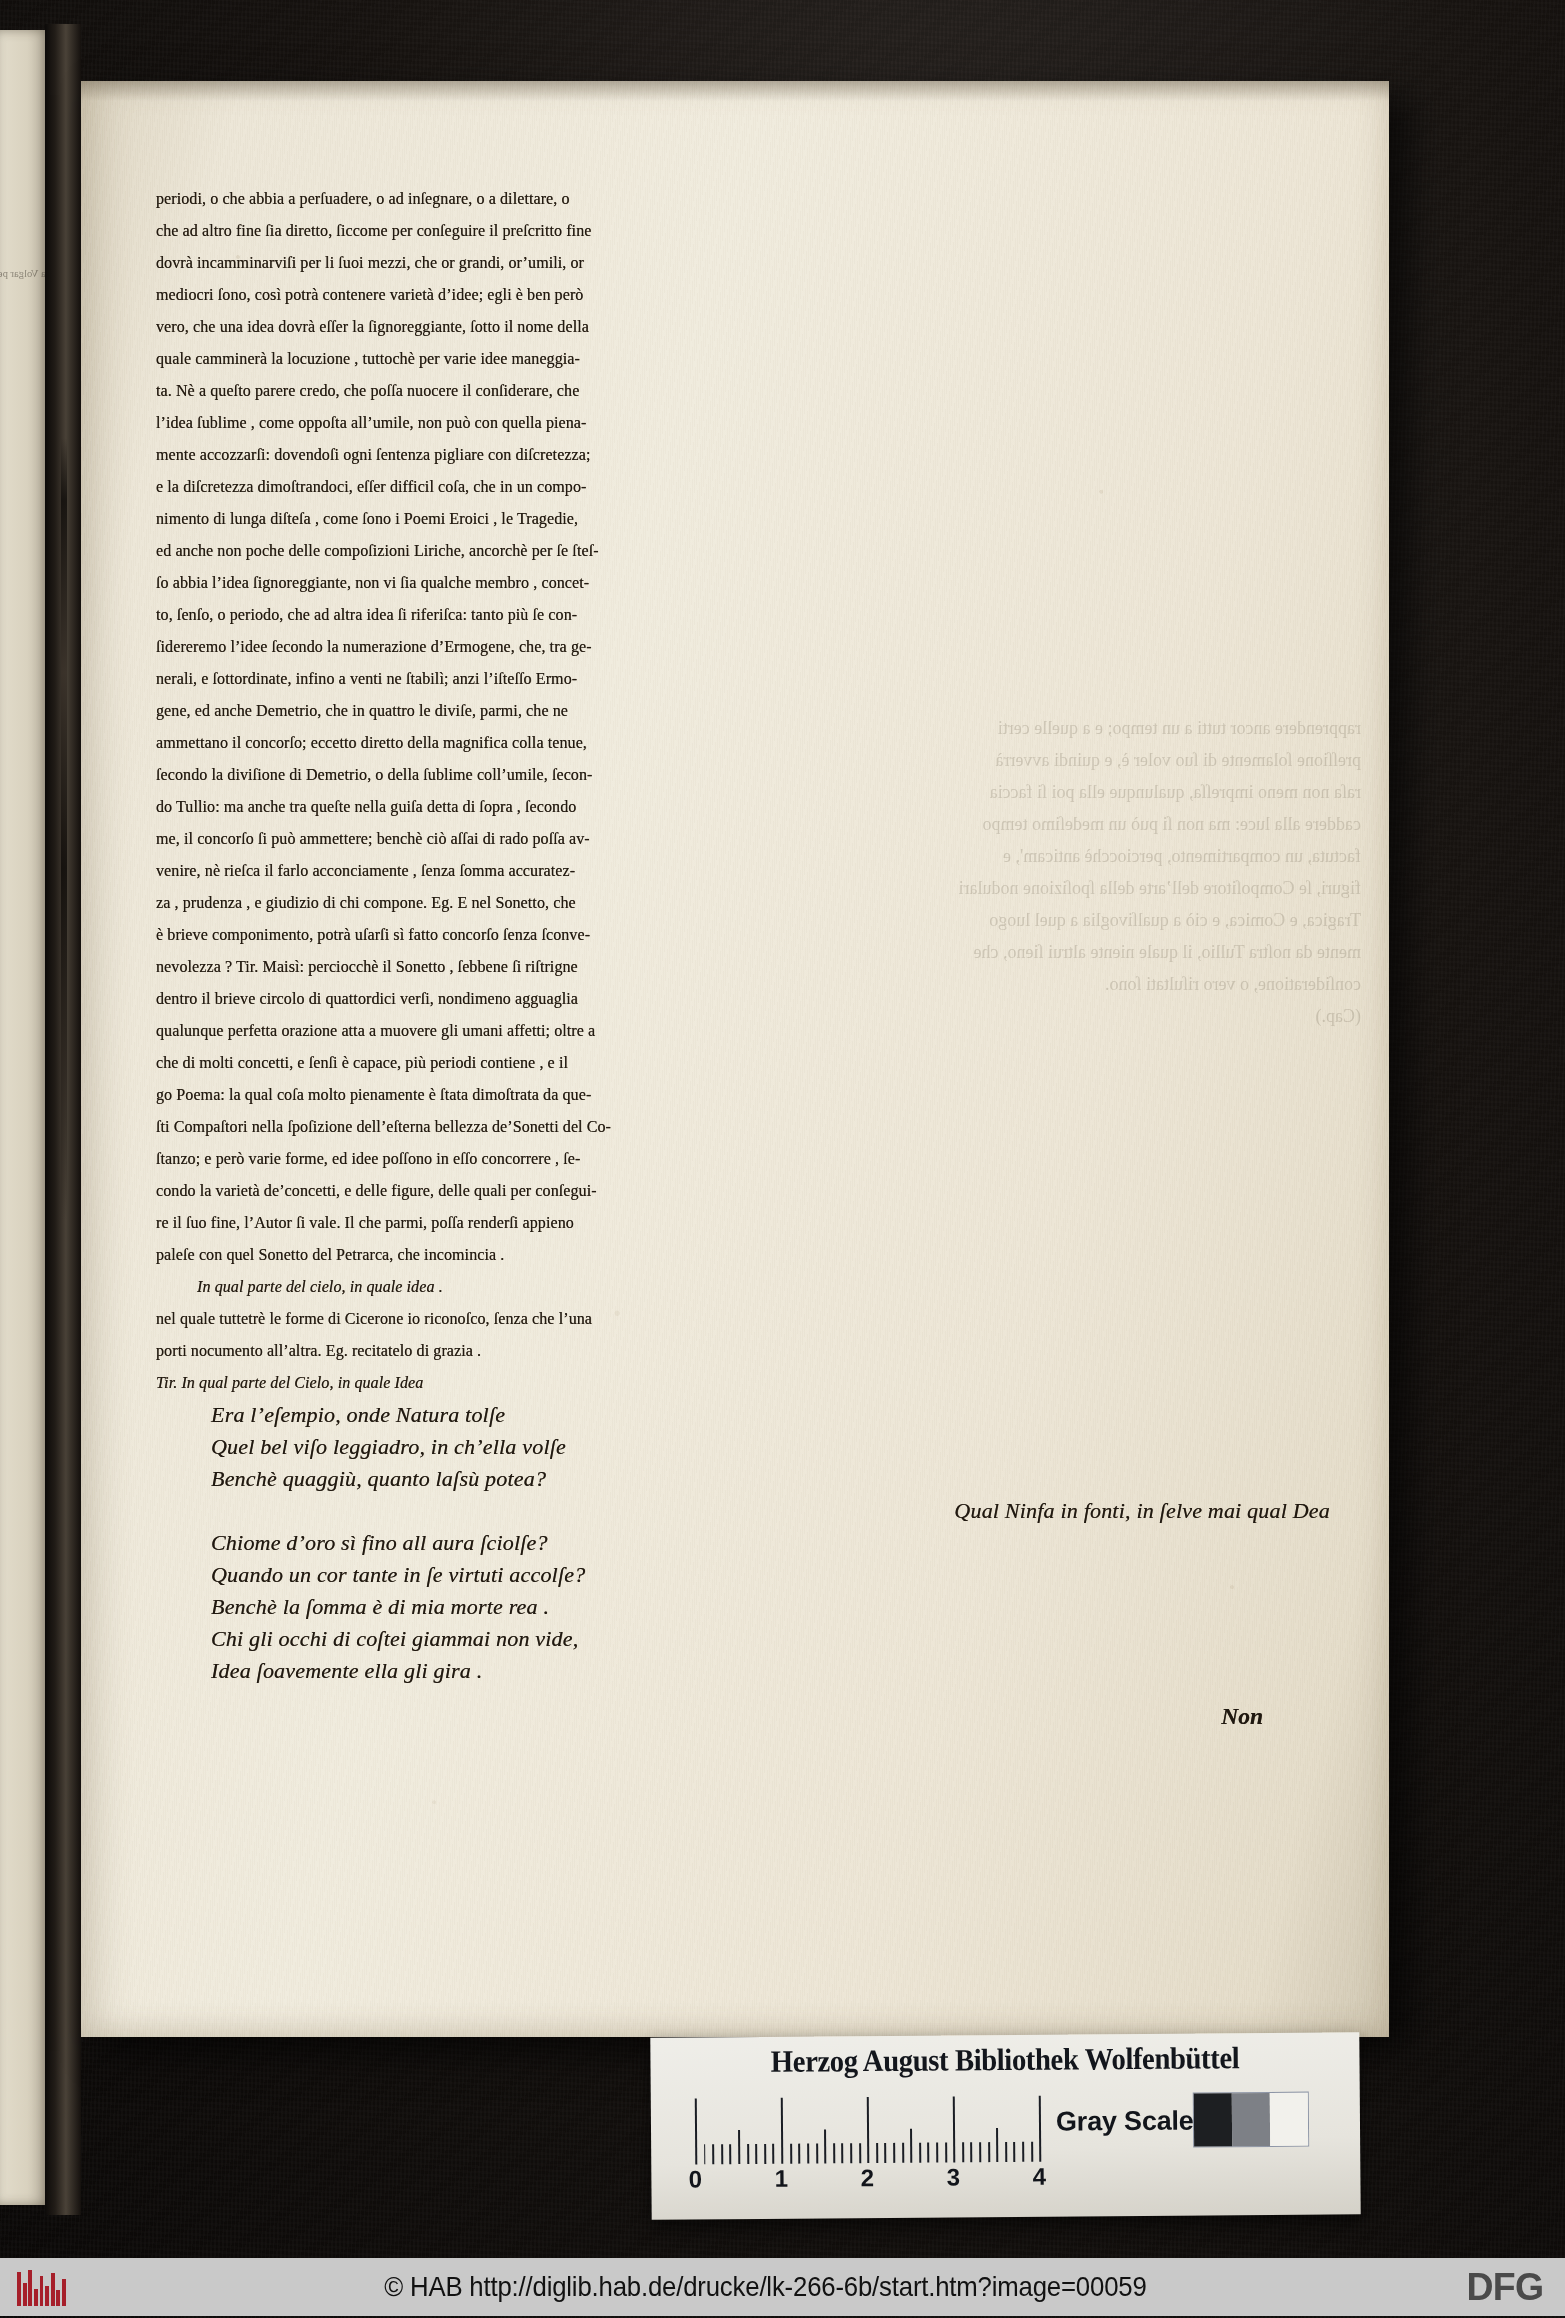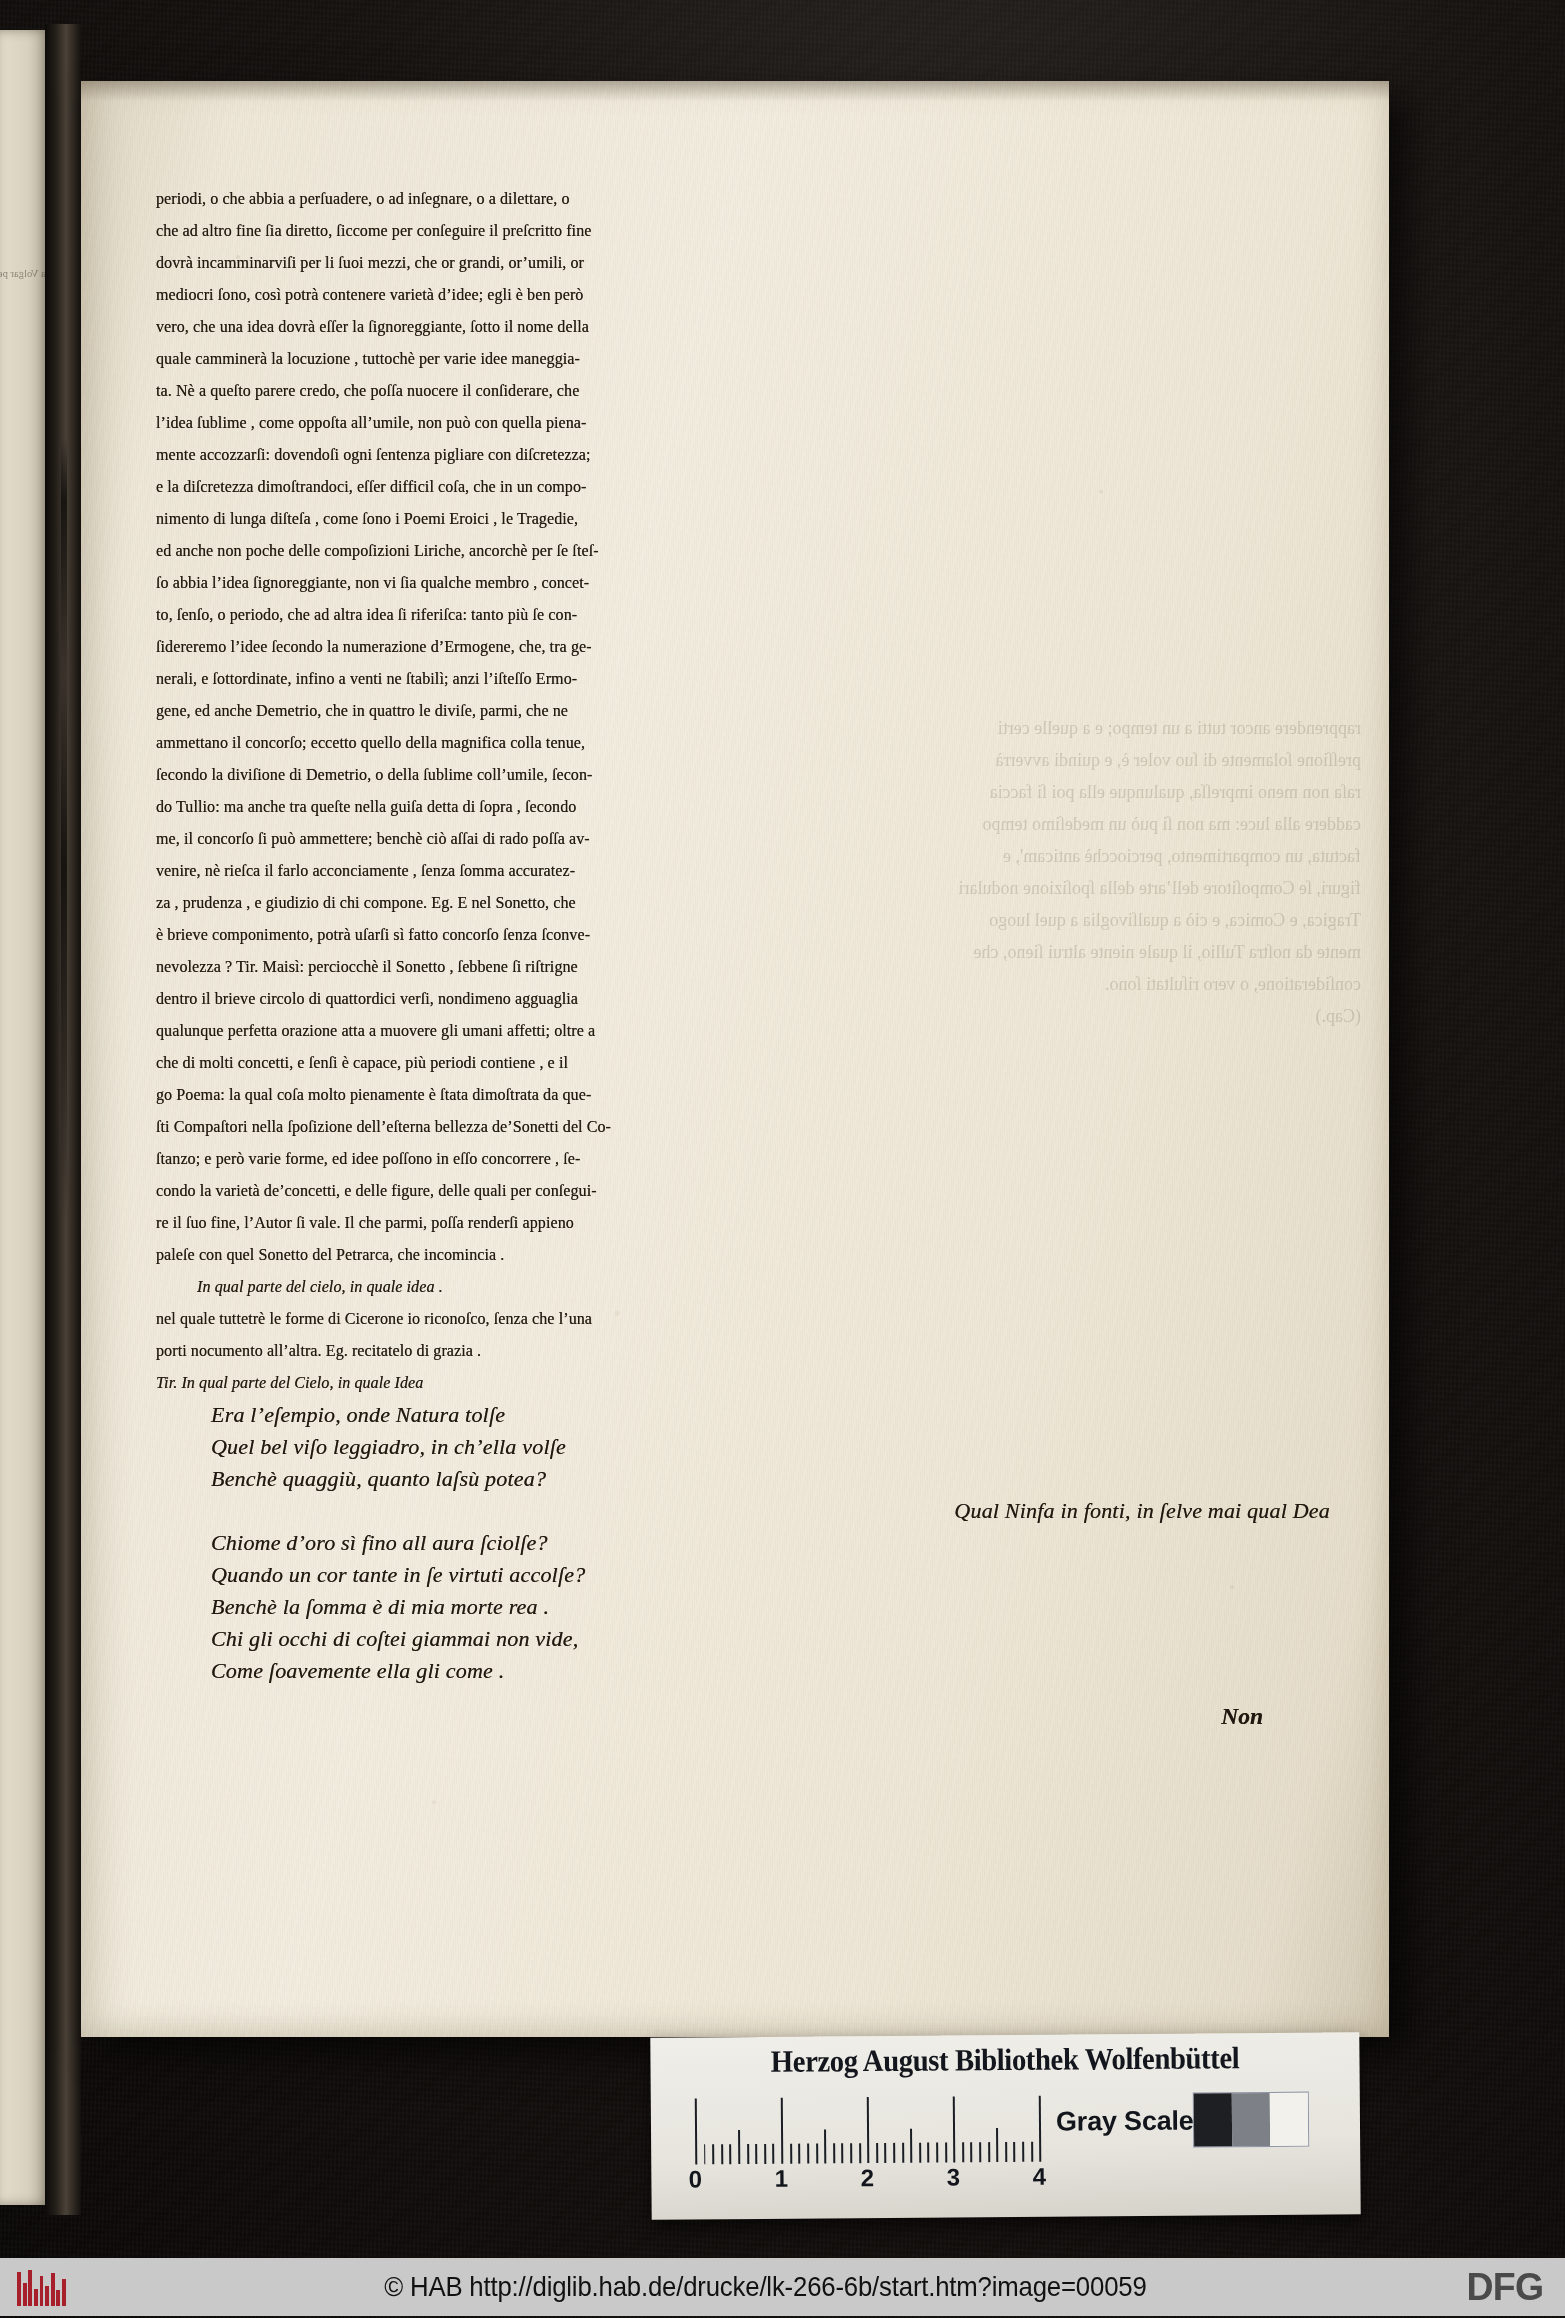--- a/index.html
+++ b/index.html
@@ -260,21 +260,21 @@
         <div class="body-line">l’idea ſublime , come oppoſta all’umile, non può con quella piena-</div>
         <div class="body-line">mente accozzarſi: dovendoſi ogni ſentenza pigliare con diſcretezza;</div>
         <div class="body-line">e la diſcretezza dimoſtrandoci, eſſer difficil coſa, che in un compo-</div>
         <div class="body-line">nimento di lunga diſteſa , come ſono i Poemi Eroici , le Tragedie,</div>
         <div class="body-line">ed anche non poche delle compoſizioni Liriche, ancorchè per ſe ſteſ-</div>
         <div class="body-line">ſo abbia l’idea ſignoreggiante, non vi ſia qualche membro , concet-</div>
         <div class="body-line">to, ſenſo, o periodo, che ad altra idea ſi riferiſca: tanto più ſe con-</div>
         <div class="body-line">ſidereremo l’idee ſecondo la numerazione d’Ermogene, che, tra ge-</div>
         <div class="body-line">nerali, e ſottordinate, infino a venti ne ſtabilì; anzi l’iſteſſo Ermo-</div>
         <div class="body-line">gene, ed anche Demetrio, che in quattro le diviſe, parmi, che ne</div>
-        <div class="body-line">ammettano il concorſo; eccetto quello della magnifica colla tenue,</div>
+        <div class="body-line">ammettano il concorſo; eccetto diretto della magnifica colla tenue,</div>
         <div class="body-line">ſecondo la diviſione di Demetrio, o della ſublime coll’umile, ſecon-</div>
         <div class="body-line">do Tullio: ma anche tra queſte nella guiſa detta di ſopra , ſecondo</div>
         <div class="body-line">me, il concorſo ſi può ammettere; benchè ciò aſſai di rado poſſa av-</div>
         <div class="body-line">venire, nè rieſca il farlo acconciamente , ſenza ſomma accuratez-</div>
         <div class="body-line">za , prudenza , e giudizio di chi compone. Eg. E nel Sonetto, che</div>
         <div class="body-line">è brieve componimento, potrà uſarſi sì fatto concorſo ſenza ſconve-</div>
         <div class="body-line">nevolezza ? Tir. Maisì: perciocchè il Sonetto , ſebbene ſi riſtrigne</div>
         <div class="body-line">dentro il brieve circolo di quattordici verſi, nondimeno agguaglia</div>
         <div class="body-line">qualunque perfetta orazione atta a muovere gli umani affetti; oltre a</div>
         <div class="body-line">che di molti concetti, e ſenſi è capace, più periodi contiene , e il</div>
@@ -297,21 +297,21 @@
 
     <div id="verse-block">
         <div class="verse-line" style="padding-left: 55px;">Era l’eſempio, onde Natura tolſe</div>
         <div class="verse-line" style="padding-left: 55px;">Quel bel viſo leggiadro, in ch’ella volſe</div>
         <div class="verse-line" style="padding-left: 55px;">Benchè quaggiù, quanto laſsù potea?</div>
         <div class="verse-line" style="padding-left: 38px; text-align: right;">Qual Ninfa in fonti, in ſelve mai qual Dea</div>
         <div class="verse-line" style="padding-left: 55px;">Chiome d’oro sì fino all aura ſciolſe?</div>
         <div class="verse-line" style="padding-left: 55px;">Quando un cor tante in ſe virtuti accolſe?</div>
         <div class="verse-line" style="padding-left: 55px;">Benchè la ſomma è di mia morte rea .</div>
         <div class="verse-line" style="padding-left: 55px;">Chi gli occhi di coſtei giammai non vide,</div>
-        <div class="verse-line" style="padding-left: 55px;">Come ſoavemente ella gli come .</div>
+        <div class="verse-line" style="padding-left: 55px;">Idea ſoavemente ella gli gira .</div>
       </div>
 
     <div class="catchword">Non</div>
 
   </div>
 </div>
 
 <div id="cal-card">
   <div id="cal-title">Herzog August Bibliothek Wolfenbüttel</div>
 

